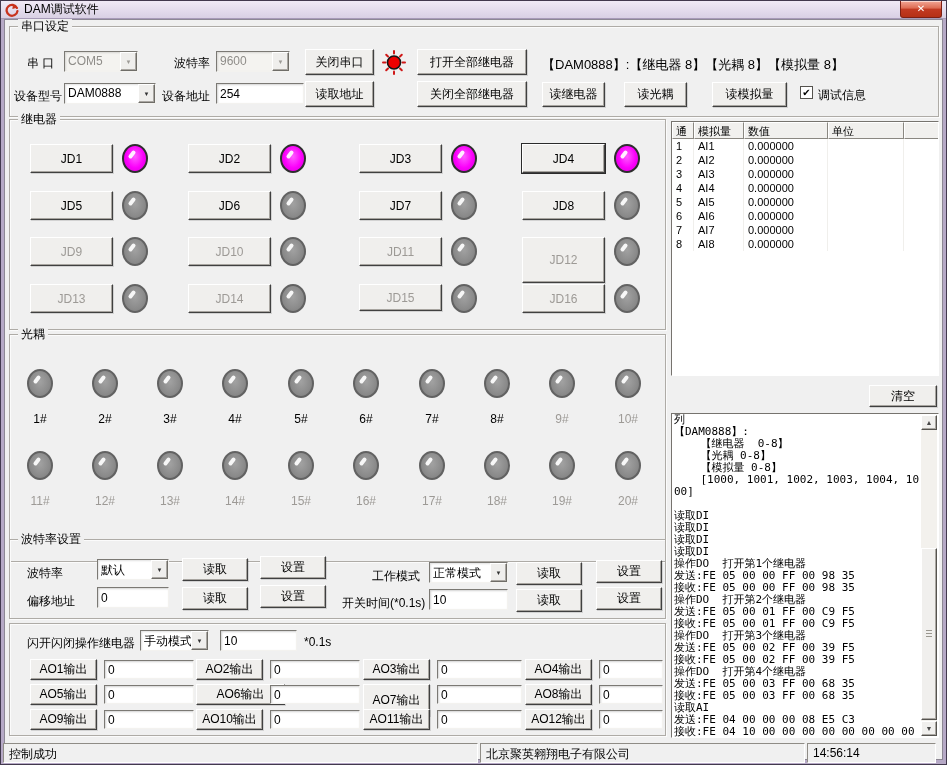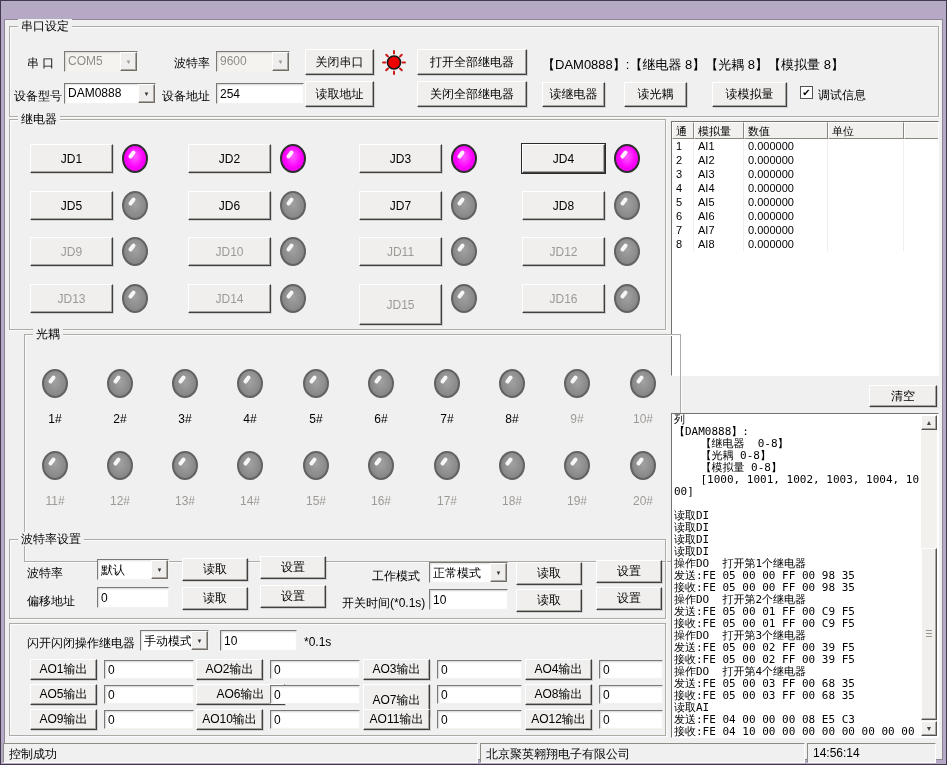--- a/index.html
+++ b/index.html
@@ -81,20 +81,32 @@
   .status-panel { position:absolute; top:742px; height:20px; background:#f0f0f0; border:1px solid;
     border-color:#8f8c86 #fff #fff #8f8c86; font-size:12px; padding:2px 5px; white-space:nowrap; overflow:hidden; }
 
   .led { position:absolute; }
   .app-icon { display:inline-flex; }
 </style>
 </head>
 <body>
 
 <div class="window">
+  <div class="titlebar">
+    <span class="app-icon">
+      <svg width="14" height="14" viewBox="0 0 16 16">
+        <path d="M13.6 5.6A6.2 6.2 0 1 0 14.2 9.2" fill="none" stroke="#c8321e" stroke-width="2.6" stroke-linecap="round"></path>
+        <path d="M9.2 1.2l5.2 3.8-6 1.9z" fill="#c8321e"></path>
+      </svg>
+    </span>
+    <span class="title">DAM调试软件</span>
+    <div class="close-btn">
+      <span>✕</span>
+    </div>
+  </div>
 
   <div class="client"></div>
 
   <div class="group" style="left:8px;top:25px;width:930px;height:91px">
     <span class="group-title">串口设定</span>
 
     <span class="label" style="left:17px;top:28px">串  口</span>
     <div class="combo disabled" style="left:54px;top:24px;width:74px;height:21px">
       <span class="combo-text">COM5</span>
       <span class="combo-arrow">
@@ -175,28 +187,28 @@
     <div class="lamp off" style="left:441px;top:71px"></div>
     <div class="btn" style="left:512px;top:71px;width:83px;height:29px">JD8</div>
     <div class="lamp off" style="left:604px;top:71px"></div>
 
     <div class="btn dim" style="left:20px;top:117px;width:83px;height:29px">JD9</div>
     <div class="lamp off" style="left:112px;top:117px"></div>
     <div class="btn dim" style="left:178px;top:117px;width:83px;height:29px">JD10</div>
     <div class="lamp off" style="left:270px;top:117px"></div>
     <div class="btn dim" style="left:349px;top:117px;width:83px;height:29px">JD11</div>
     <div class="lamp off" style="left:441px;top:117px"></div>
-    <div class="btn dim" style="left:512px;top:117px;width:83px;height:29px">JD12</div>
+    <div class="btn dim" style="left:512px;top:117px;width:83px;height:46px">JD12</div>
     <div class="lamp off" style="left:604px;top:117px"></div>
 
     <div class="btn dim" style="left:20px;top:164px;width:83px;height:29px">JD13</div>
     <div class="lamp off" style="left:112px;top:164px"></div>
     <div class="btn dim" style="left:178px;top:164px;width:83px;height:29px">JD14</div>
     <div class="lamp off" style="left:270px;top:164px"></div>
-    <div class="btn dim" style="left:349px;top:164px;width:83px;height:41px">JD15</div>
+    <div class="btn dim" style="left:349px;top:164px;width:83px;height:27px">JD15</div>
     <div class="lamp off" style="left:441px;top:164px"></div>
     <div class="btn dim" style="left:512px;top:164px;width:83px;height:29px">JD16</div>
     <div class="lamp off" style="left:604px;top:164px"></div>
   </div>
 
   <div class="tbl">
     <div class="tbl-head">
       <span class="th w-ch">通</span>
       <span class="th w-name">模拟量</span>
       <span class="th w-val">数值</span>
@@ -254,21 +266,21 @@
       </div>
     <div class="tbl-row">
         <span class="td w-ch">8</span>
         <span class="td w-name">AI8</span>
         <span class="td w-val">0.000000</span>
         <span class="td w-unit"></span>
         <span class="td w-fill"></span>
       </div>
   </div>
 
-  <div class="group" style="left:23px;top:333px;width:657px;height:228px">
+  <div class="group" style="left:8px;top:333px;width:657px;height:228px">
     <span class="group-title">光耦</span>
 
     <div class="lamp off" style="left:17px;top:34px"></div>
     <div class="lamp off" style="left:82px;top:34px"></div>
     <div class="lamp off" style="left:147px;top:34px"></div>
     <div class="lamp off" style="left:212px;top:34px"></div>
     <div class="lamp off" style="left:278px;top:34px"></div>
     <div class="lamp off" style="left:343px;top:34px"></div>
     <div class="lamp off" style="left:409px;top:34px"></div>
     <div class="lamp off" style="left:474px;top:34px"></div>

